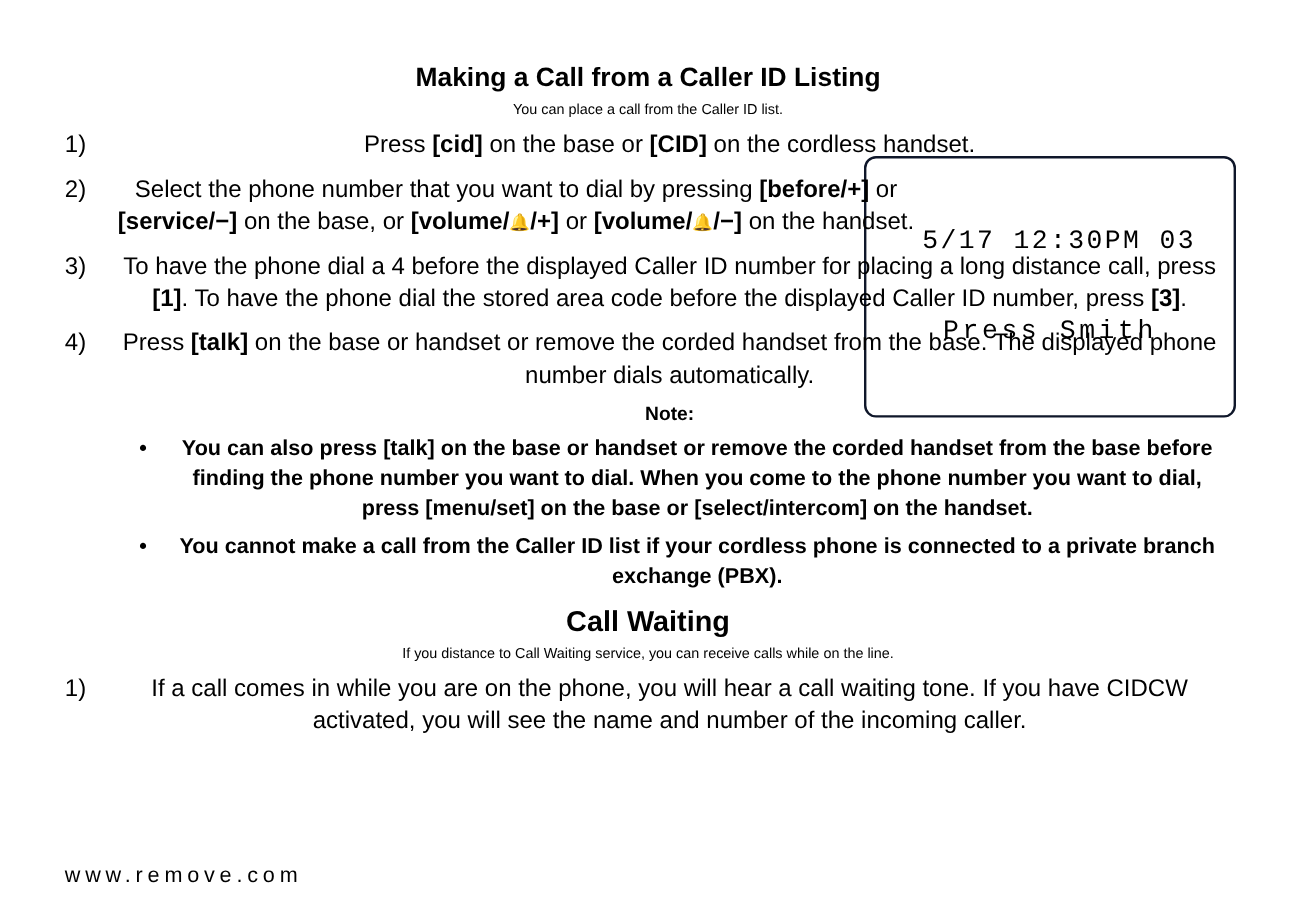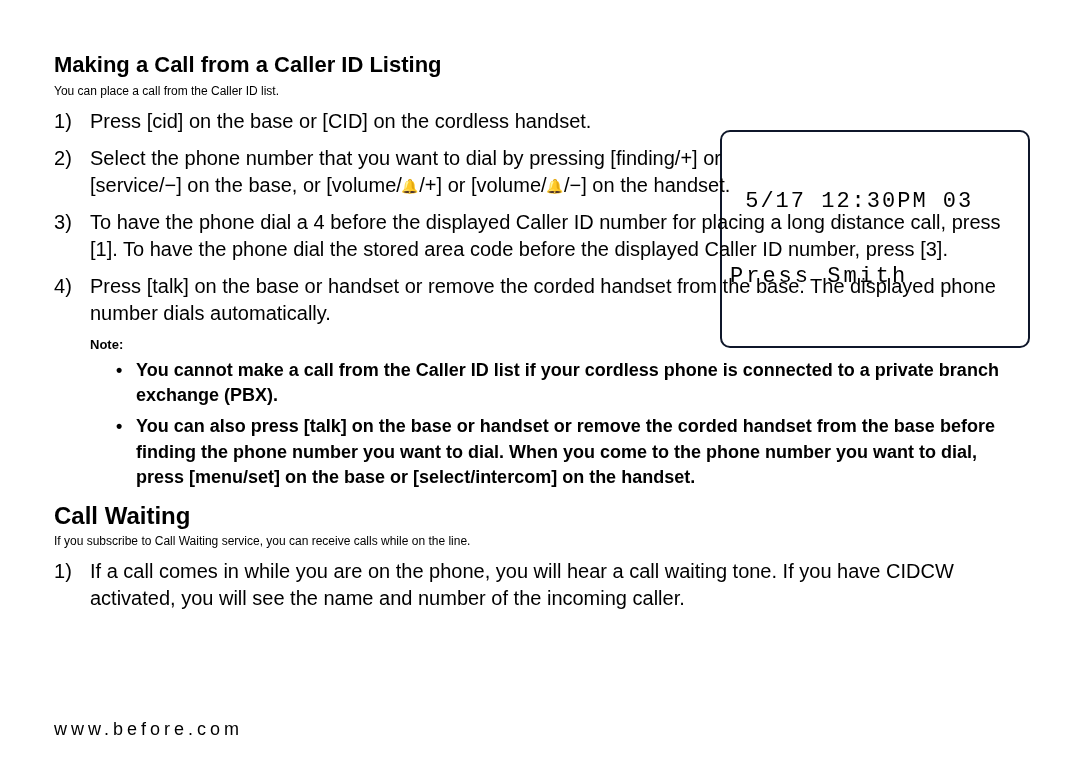--- a/index.html
+++ b/index.html
@@ -10,20 +10,21 @@
     background: #fff;
     font-family: Arial, Helvetica, sans-serif;
     color: #000;
   }
   .page {
     box-sizing: border-box;
     padding: 52px 54px 30px 54px;
     width: 1080px;
     height: 762px;
     position: relative;
+    text-align: center;
   }
   .h1 {
     font-size: 22px;
     font-weight: bold;
     margin-bottom: 6px;
   }
   .h2 {
     font-size: 24px;
     font-weight: bold;
     margin-top: 12px;
@@ -71,21 +72,21 @@
     font-size: 22px;
     line-height: 1.15;
     letter-spacing: 1px;
     white-space: pre;
   }
   .lcd-line1 { display: block; letter-spacing: 2px; }
   .lcd-line2 { display: block; letter-spacing: 3px; }
   .lcd-line3 { display: block; letter-spacing: 1px; }
   .note-label {
     font-weight: bold;
-    font-size: 13px;
+    font-size: 16px;
     margin: 6px 0 6px 36px;
   }
   ul.notes {
     list-style: none;
     padding: 0;
     margin: 0 0 0 62px;
   }
   ul.notes > li {
     font-size: 18px;
     font-weight: bold;
@@ -114,64 +115,64 @@
     justify-content: space-between;
     font-size: 18px;
   }
   .footer .left {
     letter-spacing: 4px;
   }
   .footer .right {
     letter-spacing: 2px;
     font-weight: normal;
   }
-  b { font-weight: normal; }
+  b { font-weight: bold; }
 </style>
 </head>
 <body>
 
 <div class="page">
 
   <div class="h1">Making a Call from a Caller ID Listing</div>
   <div class="intro">You can place a call from the Caller ID list.</div>
 
   <div class="lcd">
     <span class="lcd-line1"> 5/17 12:30PM 03</span>
     <span class="lcd-line2">Press Smith</span>
   </div>
 
   <ol class="steps">
     <li>
       <span>Press </span><b>[cid]</b><span> on the base or </span><b>[CID]</b><span> on the cordless handset.</span>
     </li>
     <li class="step-row">
       <div class="step2-text">
-        <span>Select the phone number that you want to dial by pressing </span><b>[finding/+]</b><span> or </span><b>[service/−]</b><span> on the base, or </span><b><span>[volume/</span><span class="bell">🔔</span><span>/+]</span></b><span> or </span><b><span>[volume/</span><span class="bell">🔔</span><span>/−]</span></b><span> on the handset.</span>
+        <span>Select the phone number that you want to dial by pressing </span><b>[before/+]</b><span> or </span><b>[service/−]</b><span> on the base, or </span><b><span>[volume/</span><span class="bell">🔔</span><span>/+]</span></b><span> or </span><b><span>[volume/</span><span class="bell">🔔</span><span>/−]</span></b><span> on the handset.</span>
       </div>
     </li>
     <li>
       <span>To have the phone dial a 4 before the displayed Caller ID number for placing a long distance call, press </span><b>[1]</b><span>. To have the phone dial the stored area code before the displayed Caller ID number, press </span><b>[3]</b><span>.</span>
     </li>
     <li>
       <span>Press </span><b>[talk]</b><span> on the base or handset or remove the corded handset from the base. The displayed phone number dials automatically.</span>
     </li>
   </ol>
 
   <div class="note-label">Note:</div>
   <ul class="notes">
-    <li>You cannot make a call from the Caller ID list if your cordless phone is connected to a private branch exchange (PBX).</li>
     <li>
       <span>You can also press </span><span>[talk]</span><span> on the base or handset or remove the corded handset from the base before finding the phone number you want to dial. When you come to the phone number you want to dial, press </span><span>[menu/set]</span><span> on the base or </span><span>[select/intercom]</span><span> on the handset.</span>
     </li>
+    <li>You cannot make a call from the Caller ID list if your cordless phone is connected to a private branch exchange (PBX).</li>
   </ul>
 
   <div class="h2">Call Waiting</div>
-  <div class="intro">If you subscribe to Call Waiting service, you can receive calls while on the line.</div>
+  <div class="intro">If you distance to Call Waiting service, you can receive calls while on the line.</div>
 
   <ol class="steps">
     <li>If a call comes in while you are on the phone, you will hear a call waiting tone. If you have CIDCW activated, you will see the name and number of the incoming caller.</li>
   </ol>
 
   <div class="footer">
-    <span class="left">www.before.com</span>
+    <span class="left">www.remove.com</span>
   </div>
 
 </div>
 
 </body></html>

